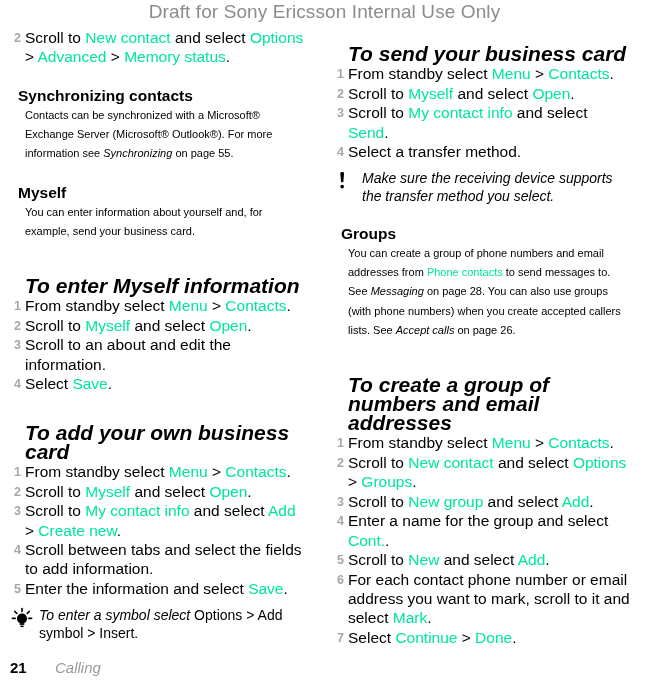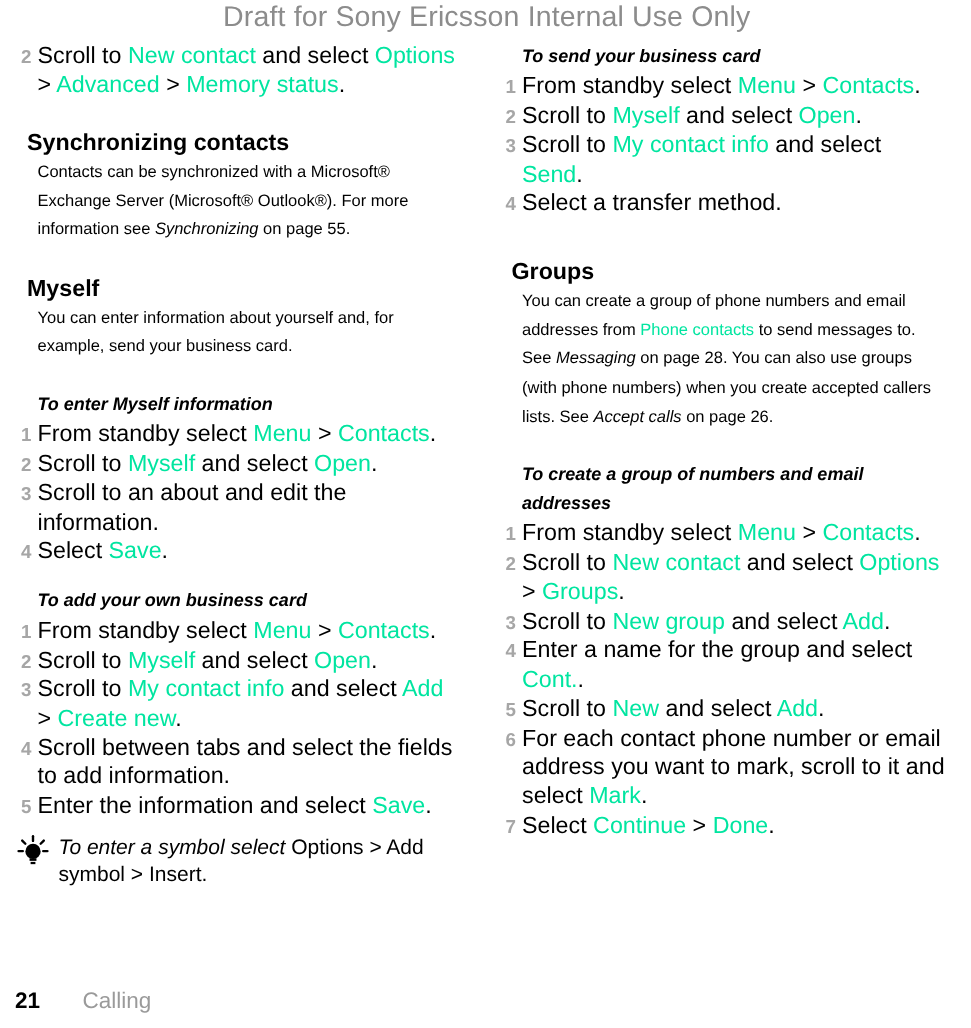--- a/index.html
+++ b/index.html
@@ -46,25 +46,25 @@
   .col-right { left: 333px; }
 
   
   .h2 {
     font-size: 15.5px;
     font-weight: bold;
     line-height: 19px;
     margin: 0 0 1px 8px;
   }
   .h3 {
-    font-size: 12px;
+    font-size: 21px;
     font-weight: bold;
     font-style: italic;
     line-height: 19px;
-    margin: 0 0 1px 15px;
+    margin: 16px 0 1px 15px;
   }
   .para {
     font-size: 11px;
     line-height: 19.2px;
     margin: 0 0 0 15px;
   }
   .spacer-lg { height: 19px; }
   .spacer-md { height: 13px; }
   .spacer-sm { height: 7px; }
 
@@ -127,20 +127,21 @@
     line-height: 18px;
   }
   .footer .pageno {
     font-weight: bold;
     color: #000000;
     display: inline-block;
     width: 45px;
   }
   .footer .chapter {
     color: #9a9a9a;
+    font-style: italic;
   }
 </style>
 </head>
 <body>
 
 <div class="page">
 
   <div class="draft-header">Draft for Sony Ericsson Internal Use Only</div>
 
   <div class="col col-left">
@@ -208,20 +209,29 @@
     <div class="h3">To send your business card</div>
     <ol class="steps">
         <li><span class="num">1</span><span><span>From standby select </span><span class="ui">Menu</span><span> &gt; </span><span class="ui">Contacts</span><span>.</span></span></li>
         <li><span class="num">2</span><span><span>Scroll to </span><span class="ui">Myself</span><span> and select </span><span class="ui">Open</span><span>.</span></span></li>
         <li><span class="num">3</span><span><span>Scroll to </span><span class="ui">My contact info</span><span> and select </span><span class="ui">Send</span><span>.</span></span></li>
         <li><span class="num">4</span><span><span>Select a transfer method.</span></span></li>
       </ol>
 
     <div class="spacer-sm"></div>
 
+    <div class="callout">
+      <span class="icon-note">
+        <svg width="24" height="24" viewBox="0 0 24 24" aria-hidden="true">
+          <path d="M7.3 3.2 C7.3 1.6 11.1 1.6 11.1 3.2 L10.4 11.4 C10.3 12.6 8.1 12.6 8.0 11.4 Z" fill="#000000"></path>
+          <circle cx="9.2" cy="16.6" r="1.85" fill="#000000"></circle>
+        </svg>
+      </span>
+      <span class="callout-text">Make sure the receiving device supports the transfer method you select.</span>
+    </div>
 
     <div class="spacer-lg"></div>
 
     <div class="h2">Groups</div>
     <div class="para"><span>You can create a group of phone numbers and email addresses from </span><span class="ui">Phone contacts</span><span> to send messages to. See </span><span class="em">Messaging</span><span> on page 28. You can also use groups (with phone numbers) when you create accepted callers lists. See </span><span class="em">Accept calls</span><span> on page 26.</span></div>
 
     <div class="spacer-lg"></div>
 
     <div class="h3">To create a group of numbers and email addresses</div>
     <ol class="steps">

